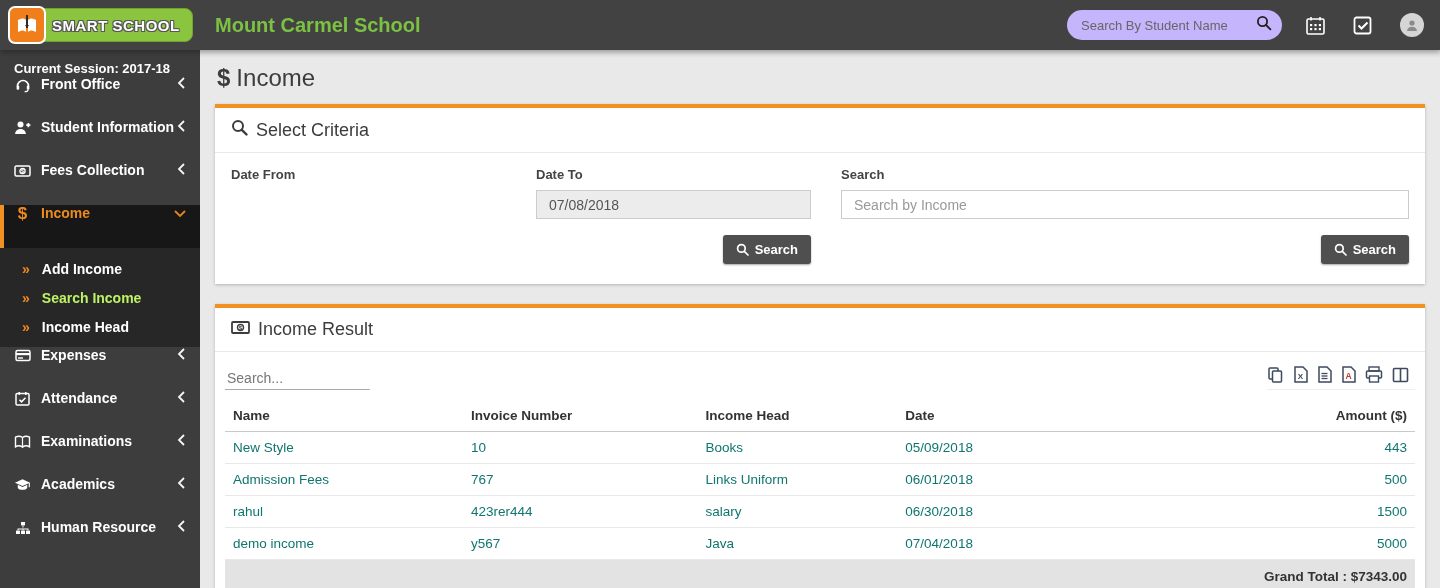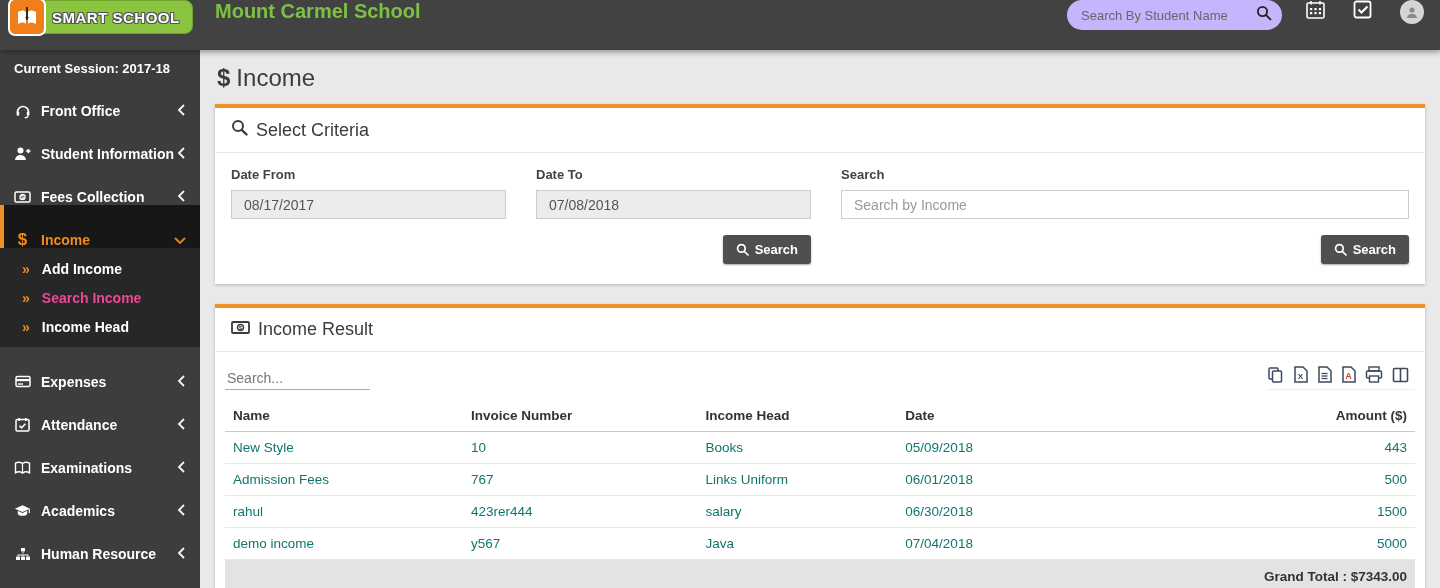--- a/index.html
+++ b/index.html
@@ -1,21 +1,21 @@
 <!DOCTYPE html>
 <html><head>
 <meta charset="utf-8">
 <style>
   * { margin:0; padding:0; box-sizing:border-box; }
   html,body { width:1440px; height:588px; overflow:hidden; }
   body { font-family:"Liberation Sans", sans-serif; background:#e9e9e9; }
   .app { width:1440px; height:588px; position:relative; display:flex; flex-direction:column; }
 
   
-  .header { height:50px; background:#424242; display:flex; align-items:flex-start; position:relative; z-index:5;
+  .header { height:50px; background:#424242; display:flex; align-items:center; position:relative; z-index:5;
             box-shadow:0 2px 5px rgba(0,0,0,.3); flex:0 0 50px; }
   .logo-zone { width:200px; display:flex; align-items:center; padding-left:8px; }
   .logo { display:flex; align-items:center; background:#8bc53f; border-radius:8px; height:34px; padding-right:12px;
           border:1px solid #6fa52c; }
   .logo-book { width:38px; height:38px; background:#f07f1b; border-radius:7px; margin:-2px 6px -2px -1px;
                display:flex; align-items:center; justify-content:center; border:2px solid #fff; }
   .logo-text { color:#fff; font-weight:bold; font-size:15px; letter-spacing:.5px;
                text-shadow:-1px -1px 0 #555,1px -1px 0 #555,-1px 1px 0 #555,1px 1px 0 #555; }
   .school-title { color:#7cc242; font-weight:bold; font-size:20px; margin-left:15px; flex:1; }
   .hdr-search { width:215px; height:30px; background:#c4b5fd; border-radius:15px; display:flex; align-items:center;
@@ -27,29 +27,29 @@
   .avatar { width:24px; height:24px; border-radius:50%; background:#d5d5d5; margin-right:16px;
             display:flex; align-items:center; justify-content:center; color:#8a8a8a; }
 
   
   .body-row { flex:1; display:flex; min-height:0; }
 
   
   .sidebar { width:200px; background:#3d3d3d; color:#fff; flex:0 0 200px; font-size:14px; }
   .side-session { padding:11px 14px 0; font-weight:bold; font-size:13px; }
   .quick-links { display:flex; align-items:center; justify-content:space-between; padding:9px 14px 8px; font-weight:bold; font-size:13px; cursor:pointer; }
-  .menu-item { height:43px; display:flex; align-items:flex-end; padding:0 14px; cursor:pointer; position:relative; }
+  .menu-item { height:43px; display:flex; align-items:flex-start; padding:0 14px; cursor:pointer; position:relative; }
   .menu-item .mi-icon { width:17px; height:17px; margin-right:10px; display:flex; align-items:center; justify-content:center; }
   .menu-item .mi-label { flex:1; font-weight:bold; font-size:14px; }
   .menu-item.active { background:#171717; color:#ef8a1d; border-left:4px solid #ef9223; padding-left:10px; }
   .submenu { background:#272727; padding:6px 0; }
   .submenu-item { height:29px; display:flex; align-items:center; padding:0 14px 0 22px; cursor:pointer; font-weight:bold; }
   .submenu-item .caret { color:#ef8a1d; margin-right:12px; font-size:14px; }
   .submenu-item .sm-label { color:#fff; font-size:14px; }
-  .submenu-item.active .sm-label { color:#ec4899; }
+  .submenu-item.active .sm-label { color:#bef264; }
   .chev { opacity:.95; }
 
   
   .main { flex:1; background:#e9e9e9; overflow:hidden; padding:0 15px;
           background:linear-gradient(#d9d9d9, #e9e9e9 8px); }
   .page-title { font-size:24px; color:#3c3c3c; margin:14px 0 12px 2px; }
   .page-title b { font-weight:bold; margin-right:6px; }
   .panel { background:#fff; border-top:4px solid #ef9223; box-shadow:0 1px 3px rgba(0,0,0,.22); margin-bottom:20px; }
   .panel-head { display:flex; align-items:center; gap:8px; padding:11px 16px; border-bottom:1px solid #e8e8e8;
                 font-size:18px; color:#3c3c3c; }
@@ -302,21 +302,20 @@
                 <circle cx="7" cy="7" r="5" fill="none" stroke="#3c3c3c" stroke-width="2"></circle>
                 <line x1="10.8" y1="10.8" x2="15.5" y2="15.5" stroke="#3c3c3c" stroke-width="2.4" stroke-linecap="round"></line>
               </svg>
           </span>
           <span>Select Criteria</span>
         </div>
         <div class="criteria-body">
           <div class="crit-grid">
             <div>
               <div class="field-label">Date From</div>
-              <input class="field-input input-gray" value="08/17/2017" style="">
             </div>
             <div>
               <div class="field-label">Date To</div>
               <input class="field-input input-gray" value="07/08/2018" style="">
             </div>
             <div>
               <div class="field-label">Search</div>
               <input class="field-input input-white" placeholder="Search by Income" style="">
             </div>
           </div>

